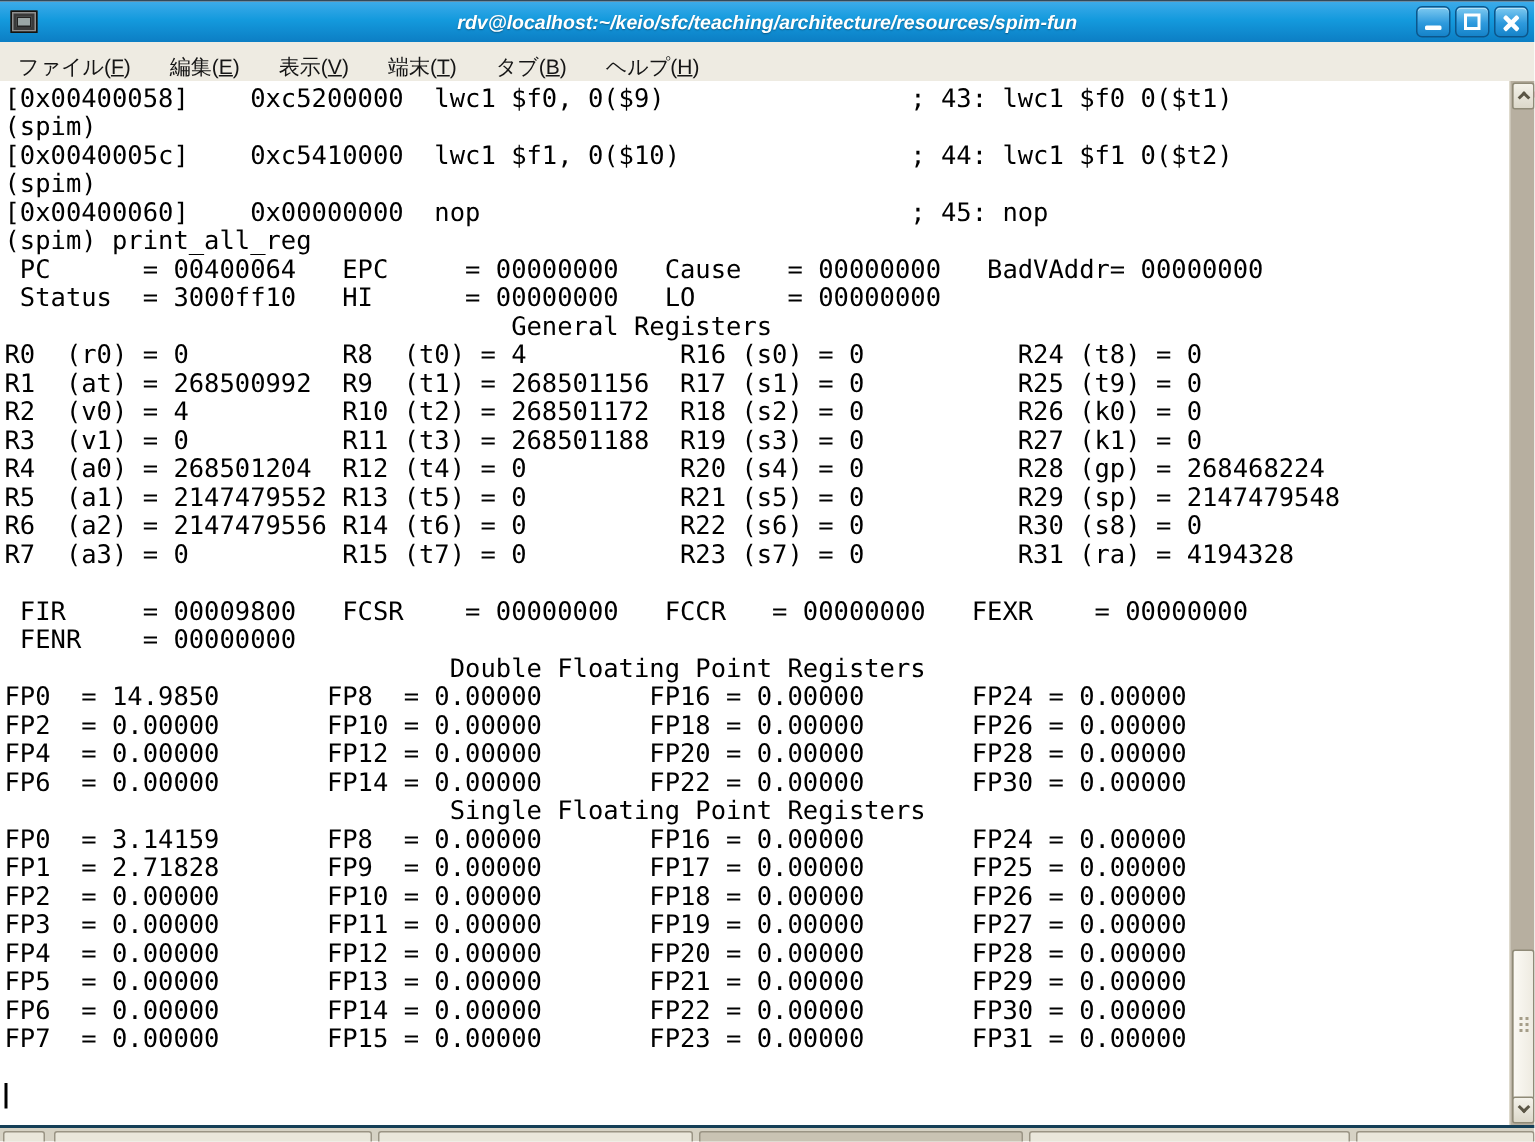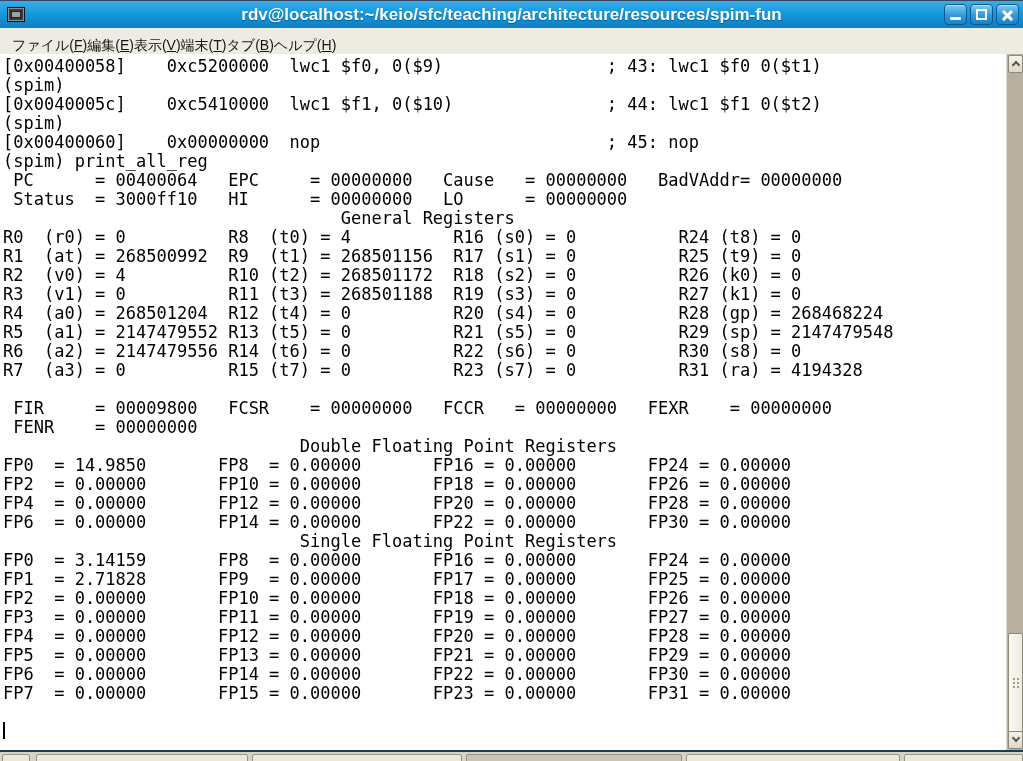--- a/index.html
+++ b/index.html
@@ -9,23 +9,23 @@
     background:#ffffff; font-family:"Liberation Sans", sans-serif;
   }
 
   
   .titlebar {
     position:absolute; top:0; left:0; right:0; height:28px;
     background:linear-gradient(180deg,#3dabea 0%,#149add 45%,#0c7ec4 100%);
     border-top:1px solid #33485a;
   }
   .title-text {
-    color:#fff; font-weight:bold; font-size:17px; text-align:center;
+    color:#fff; font-weight:bold; font-size:13px; text-align:center;
     line-height:27px; text-shadow:0 1px 1px rgba(0,0,0,.35);
-    padding:0 100px; white-space:nowrap; overflow:hidden;
+    padding:0 100px; white-space:nowrap; overflow:hidden;font-style:italic;
   }
   .term-icon {
     position:absolute; left:7px; top:6px; width:18px; height:15px;
     background:#3a3a3a; border:1px solid #15130f;
     box-shadow:inset 0 0 0 1px #8f8f8f;
   }
   .term-icon::after {
     content:""; position:absolute; left:3px; top:3px; right:3px; bottom:3px;
     background:#9aa5a5; border:1px solid #222;
   }
@@ -46,22 +46,22 @@
   .btn-close::before, .btn-close::after {
     content:""; position:absolute; left:4px; top:9px; width:13px; height:3px;
     background:#fff; border-radius:1px;
   }
   .btn-close::before { transform:rotate(45deg); }
   .btn-close::after  { transform:rotate(-45deg); }
 
   
   .menubar {
     position:absolute; top:28px; left:0; right:0; height:37px;
-    background:#eeebe2; border-bottom:1px solid #be185d;
-    display:flex; align-items:center; padding-left:12px;
+    background:#eeebe2; border-bottom:4px solid #be185d;
+    display:flex; align-items:center; gap:26px; padding-left:12px;
     font-size:14px; color:#151515; white-space:nowrap;
   }
   .menu-item u { text-decoration:underline; }
 
   
   .terminal {
     position:absolute; top:54px; left:0; width:1006px; height:696px;
     background:#ffffff; overflow:hidden;
   }
   .terminal pre {

